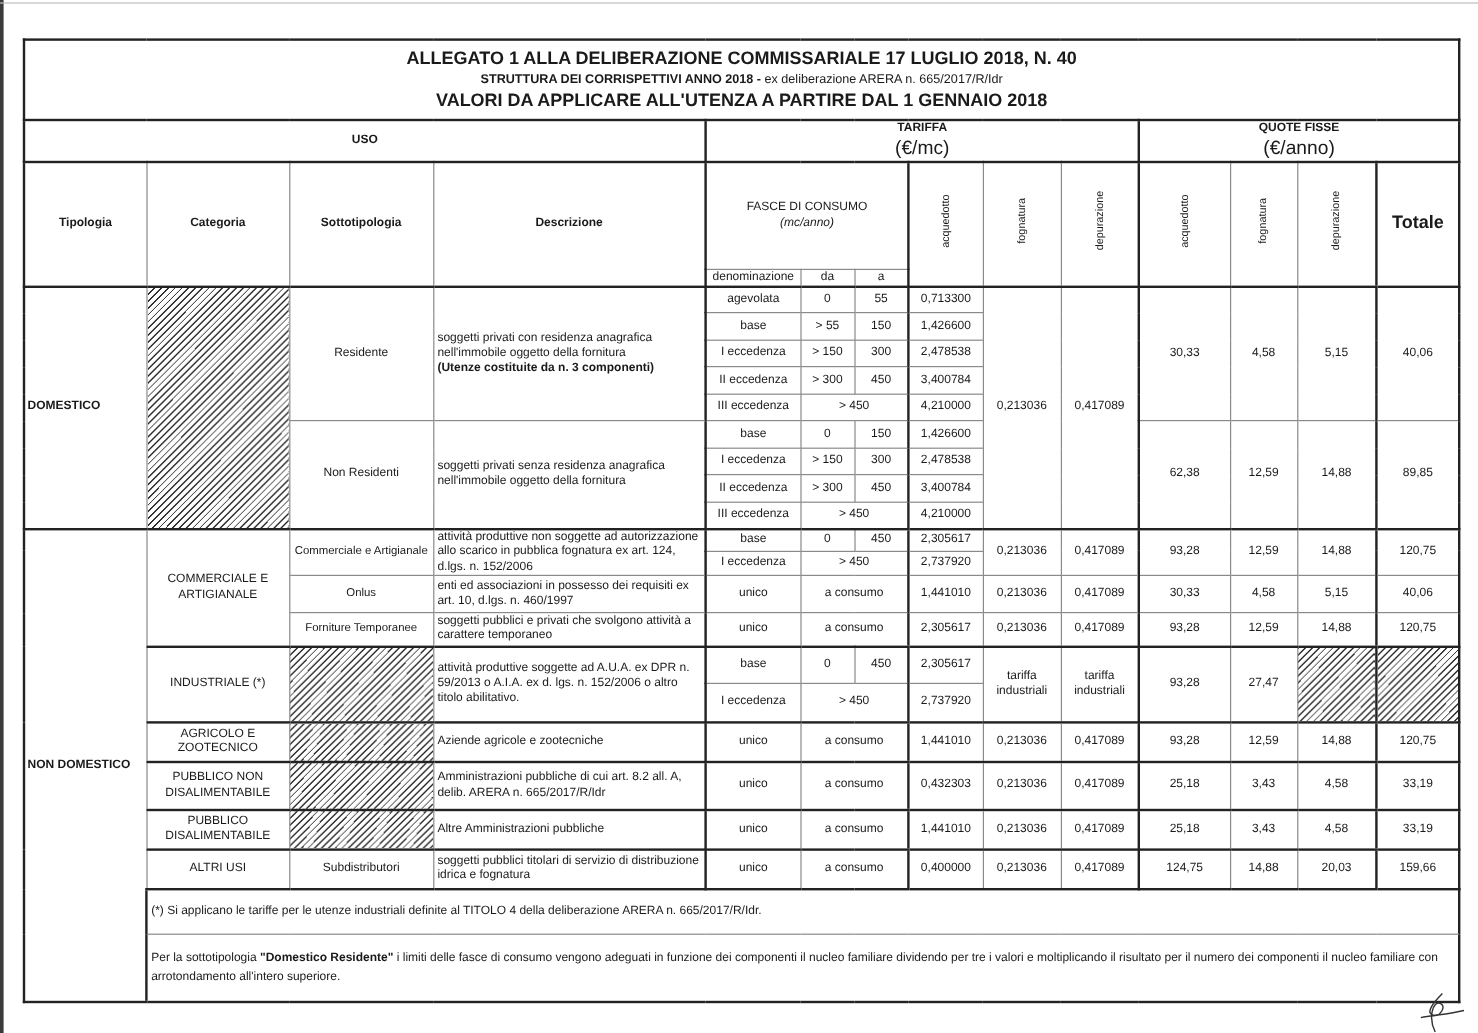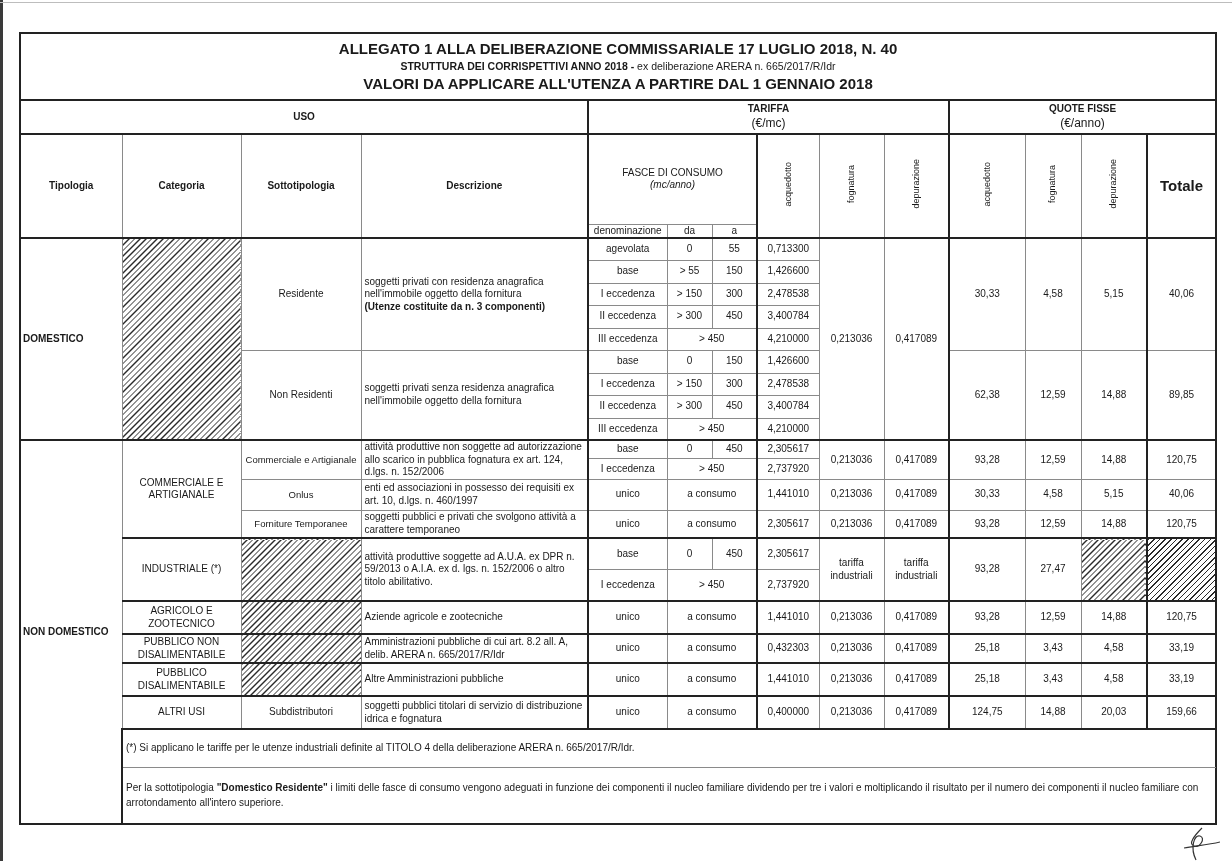--- a/index.html
+++ b/index.html
@@ -11,21 +11,21 @@
   table.doc td { border:1px solid #8a8a8a; padding:0 3px; font-size:10px; text-align:center; vertical-align:middle; overflow:hidden; line-height:1.25; }
   .tk-t { border-top:2px solid #222 !important; }
   .tk-b { border-bottom:2px solid #222 !important; }
   .tk-l { border-left:2px solid #222 !important; }
   .tk-r { border-right:2px solid #222 !important; }
   .title1 { font-size:15px; font-weight:bold; line-height:1.3; }
   .title2 { font-size:10.5px; line-height:1.5; }
   .title2 b { font-weight:bold; }
   .title3 { font-size:15px; font-weight:bold; line-height:1.3; }
   .grp { font-size:11.5px; font-weight:bold; }
-  .grp-sub { font-size:12px; font-weight:normal; }
+  .grp-sub { font-size:16px; font-weight:normal; }
   .colhead { font-size:13px; font-weight:bold; }
   .fasce { font-size:10.5px; }
   .fasce i { font-style:italic; }
   .small { font-size:8.5px; }
   .vert { writing-mode:vertical-rl; transform:rotate(180deg); font-size:9px; white-space:nowrap; display:inline-block; }
   .tip { font-size:14px; font-weight:bold; text-align:left !important; padding-left:2px !important; }
   .cat { font-size:11px; text-align:center; }
   .desc { font-size:9.5px; text-align:left !important; line-height:1.35; }
   .num { font-size:10px; }
   .hatch { background: repeating-linear-gradient(135deg, #2a2a2a 0 1px, #fff 1px 4px); }
@@ -251,21 +251,21 @@
     <td colspan="2" class="num tk-b">a consumo</td>
     <td class="num tk-b tk-l">1,441010</td>
     <td class="num tk-b">0,213036</td>
     <td class="num tk-b tk-r">0,417089</td>
     <td class="num tk-b">93,28</td>
     <td class="num tk-b">12,59</td>
     <td class="num tk-b">14,88</td>
     <td class="num tk-b tk-l tk-r">120,75</td>
   </tr>
 
-  <tr style="height:29px">
+  <tr style="height:40px">
     <td class="cat tk-b">PUBBLICO NON DISALIMENTABILE</td>
     <td class="tk-b hatch"></td>
     <td class="desc tk-b tk-r">Amministrazioni pubbliche di cui art. 8.2 all. A, delib. ARERA n. 665/2017/R/Idr</td>
     <td class="num tk-b">unico</td>
     <td colspan="2" class="num tk-b">a consumo</td>
     <td class="num tk-b tk-l">0,432303</td>
     <td class="num tk-b">0,213036</td>
     <td class="num tk-b tk-r">0,417089</td>
     <td class="num tk-b">25,18</td>
     <td class="num tk-b">3,43</td>

